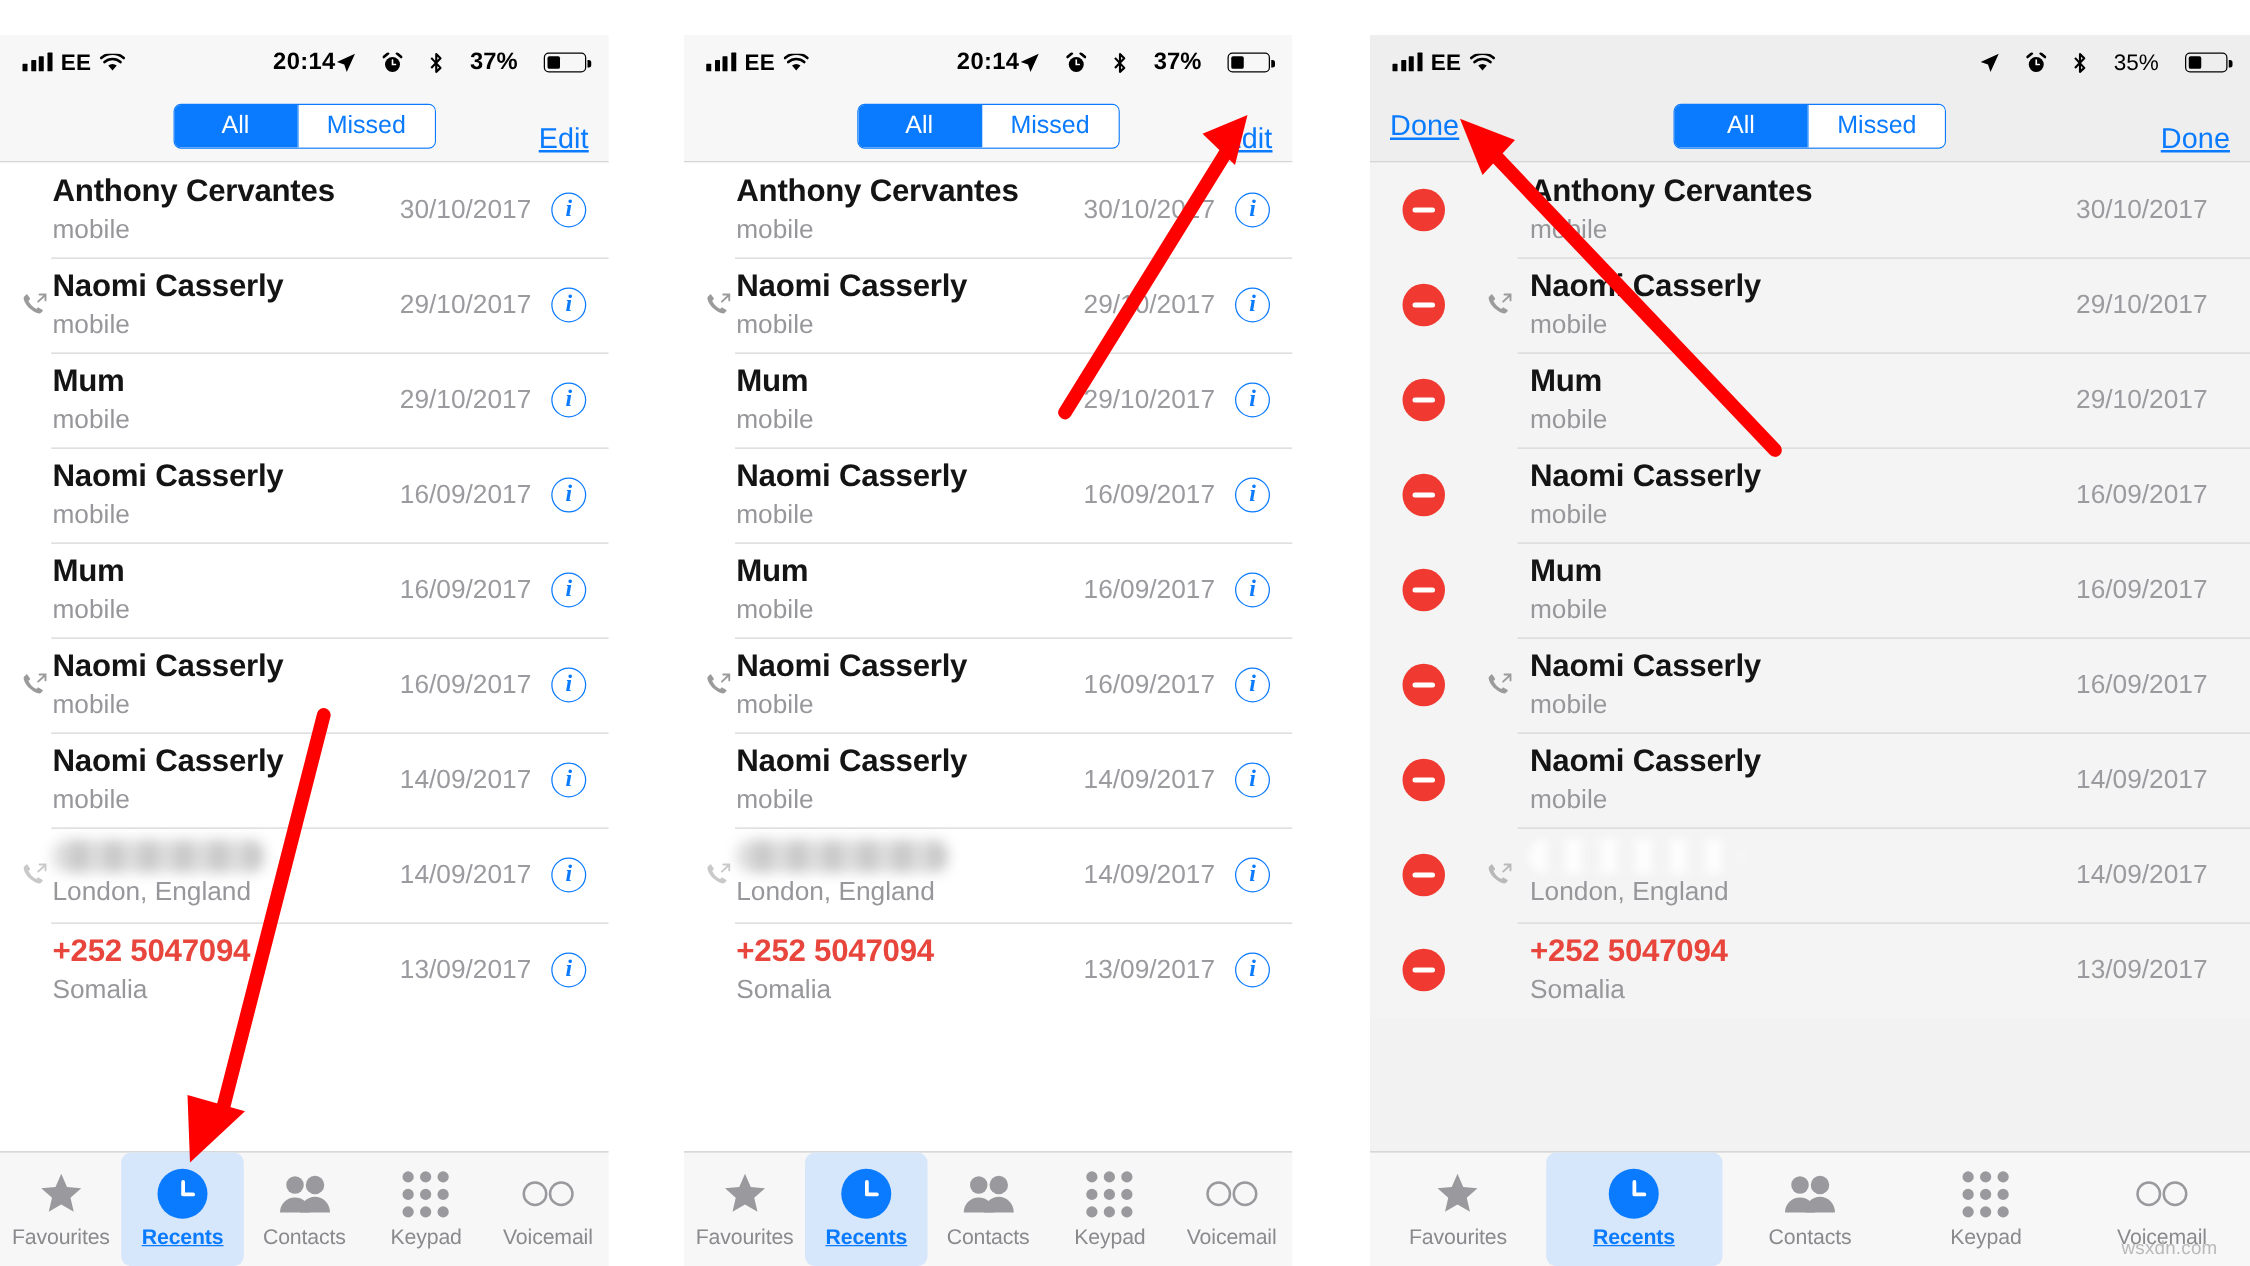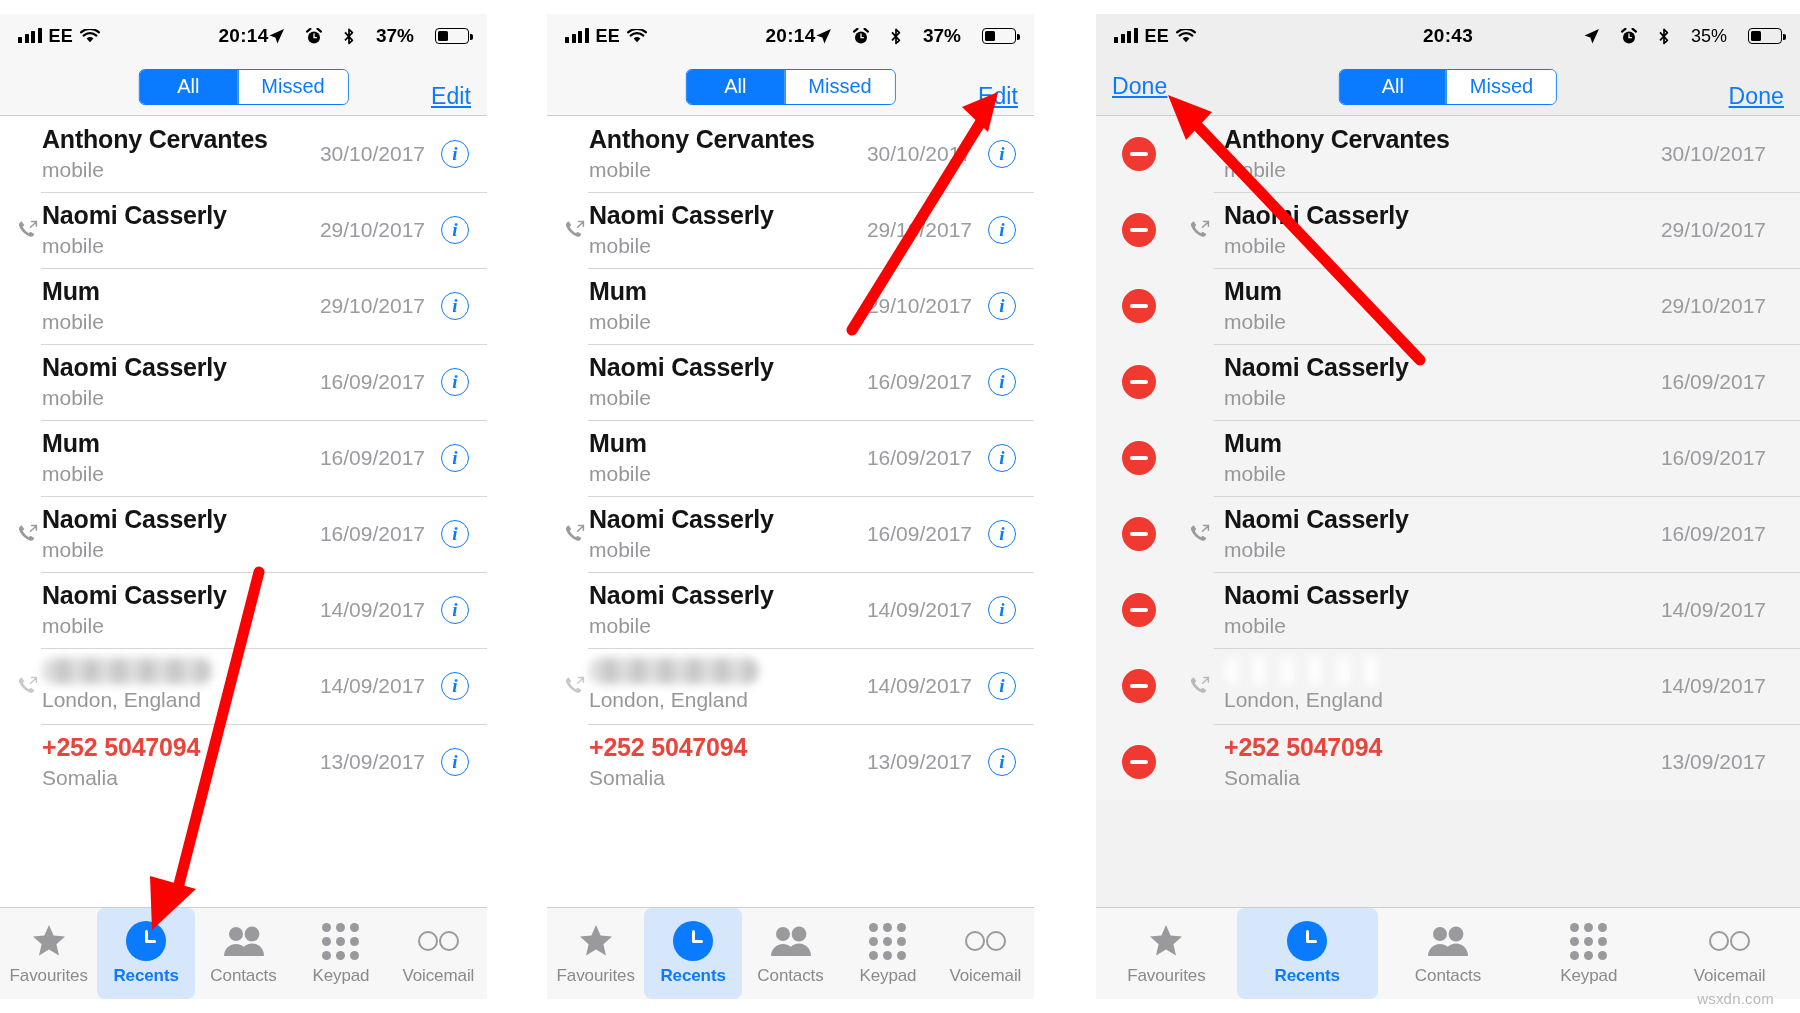--- a/index.html
+++ b/index.html
@@ -11,21 +11,21 @@
   }
   .stage {
     position: relative;
     width: 1800px; height: 1013px;
     background: #ffffff;
   }
 
   
   .panel {
     position: absolute;
-    top: 14px;
+    top: 28px;
     height: 985px;
     background: #ffffff;
     overflow: hidden;
   }
   .panel.p1 { left: 0px;    width: 487px; }
   .panel.p2 { left: 547px;  width: 487px; }
   .panel.p3 { left: 1096px; width: 704px; }
 
   
   .panel.p3 .screen { background: #f2f2f2; }
@@ -173,21 +173,21 @@
     display: flex; align-items: center;
   }
   .tab {
     flex: 1 1 0; height: 100%;
     display:flex; flex-direction: column; align-items:center; justify-content:center;
     gap: 5px; cursor: pointer;
   }
   .tab .ticon { height: 40px; display:flex; align-items:center; justify-content:center; }
   .tab .tlabel { font-size: 17px; color: #8a8a8e; letter-spacing: -.1px; }
   .tab.active { background: #d6e6fb; border-radius: 8px; }
-  .tab.active .tlabel { color: #0a7bff; font-weight: bold; }
+  .tab.active .tlabel { color: #0a7bff; font-weight: bold; text-decoration: underline; }
 
   .clockicon { width: 40px; height: 40px; border-radius: 50%; background:#0a7bff; position:relative; }
   .clockicon::before { content:''; position:absolute; left:19px; top:9px; width:2.6px; height:12px; background:#fff; border-radius:2px;}
   .clockicon::after  { content:''; position:absolute; left:19px; top:19px; width:11px; height:2.6px; background:#fff; border-radius:2px;}
 
   .keypadicon { display:grid; grid-template-columns: repeat(3, 9px); gap: 5px; }
   .keypadicon i { width:9px; height:9px; border-radius:50%; background:#9a9a9e; display:block; }
 
   .vmicon { display:flex; align-items:center; gap:1px; }
   .vmicon .o { width:20px; height:20px; border:2.6px solid #9a9a9e; border-radius:50%; }
@@ -626,21 +626,20 @@
               <i></i>
               <i></i>
             </span>
           <span class="sb-carrier">EE</span>
           <svg width="20" height="15" viewBox="0 0 20 15">
             <path d="M10 13.3 L6.6 9.4 a5.2 5.2 0 0 1 6.8 0 Z" fill="#000"></path>
             <path d="M3.6 6.6 a9.6 9.6 0 0 1 12.8 0" stroke="#000" stroke-width="2.1" fill="none" stroke-linecap="round"></path>
             <path d="M1 3.4 a13.6 13.6 0 0 1 18 0" stroke="#000" stroke-width="2.1" fill="none" stroke-linecap="round"></path>
           </svg>
         </div>
-        <div class="sb-mid">20:43</div>
         <div class="sb-right">
           <svg width="17" height="17" viewBox="0 0 17 17">
               <path d="M16 1 L1.5 7.6 L7.4 9.6 L9.4 15.5 Z" fill="#000"></path>
             </svg>
           <svg width="16" height="17" viewBox="0 0 16 17">
             <circle cx="8" cy="9.6" r="6" fill="#000"></circle>
             <path d="M1 3.6 L4.4 0.8 M15 3.6 L11.6 0.8" stroke="#000" stroke-width="2.2" stroke-linecap="round"></path>
             <path d="M8 6 L8 9.6 L10.4 9.6" stroke="#fff" stroke-width="1.3" fill="none" stroke-linecap="round"></path>
           </svg>
           <svg width="12" height="17" viewBox="0 0 12 17">

